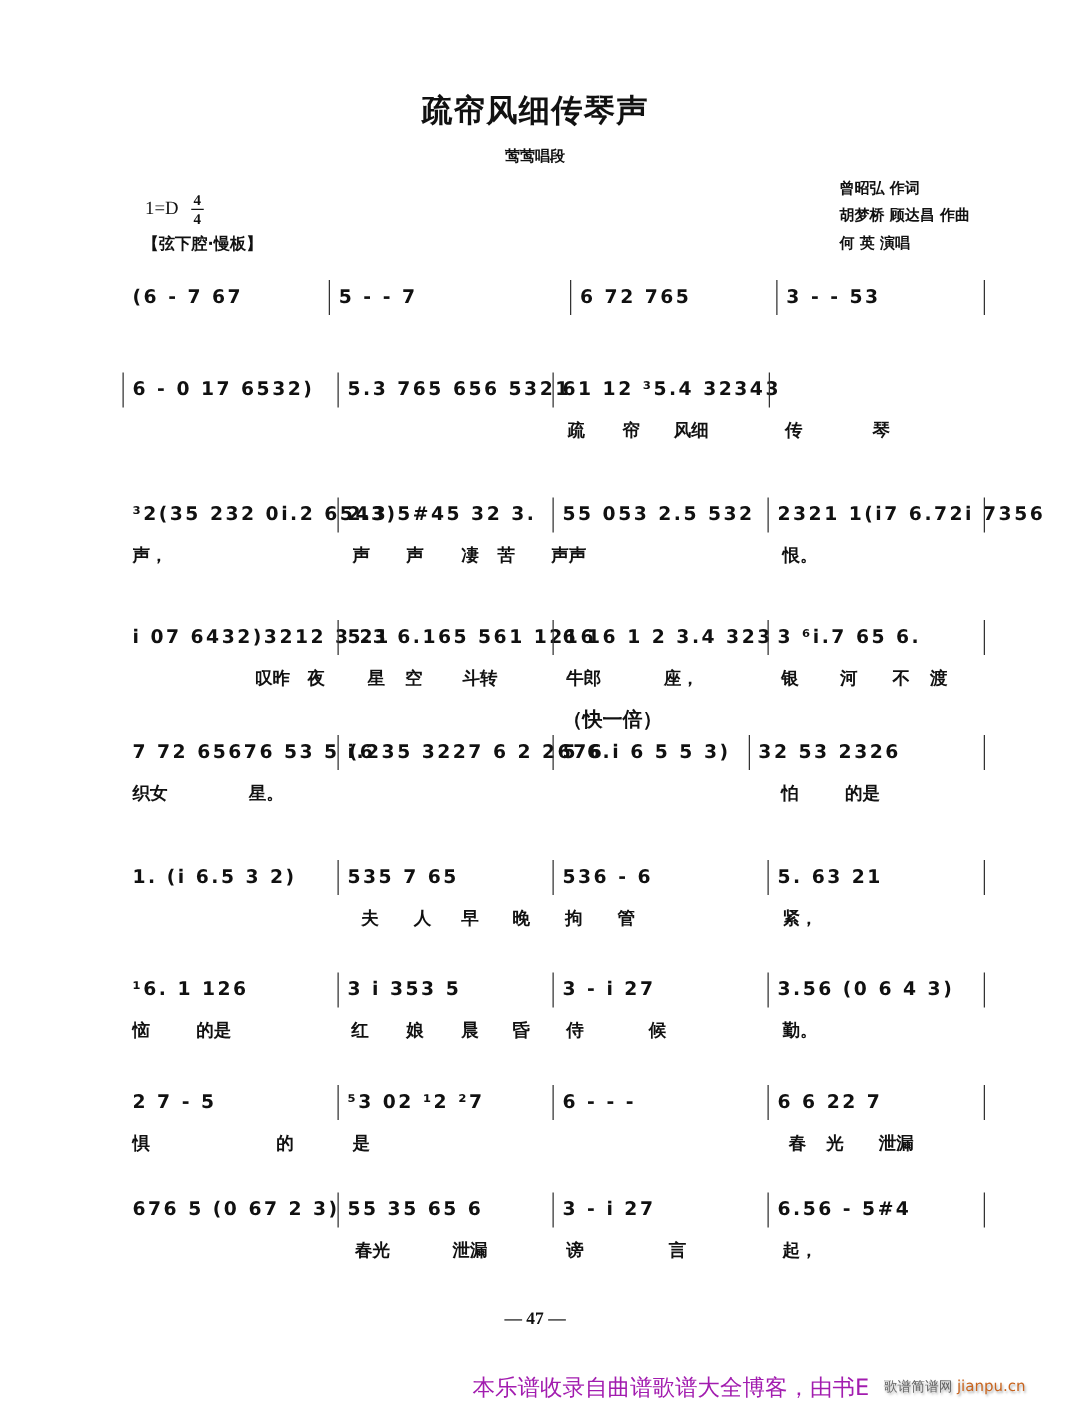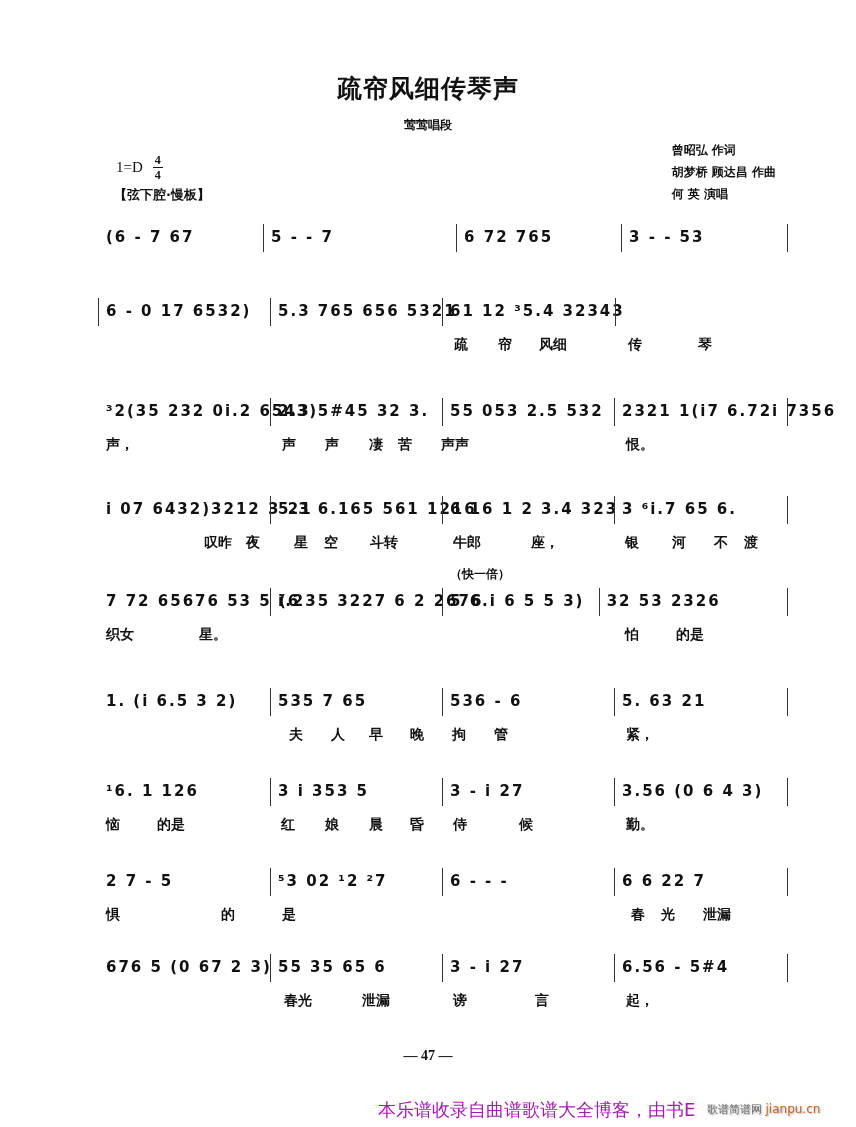--- a/index.html
+++ b/index.html
@@ -39,21 +39,21 @@
     content: ""; position: absolute; left: 0; top: 2px; height: 28px; border-left: 1.5px solid #333;
   }
   .measure.bar-right::after {
     content: ""; position: absolute; right: 0; top: 2px; height: 28px; border-left: 1.5px solid #333;
   }
   .lyrics-line {
     position: absolute; top: 40px; left: 0; width: 690px; height: 24px;
     font-family: "DejaVu Serif", serif; font-size: 14px; font-weight: bold; letter-spacing: 0;
   }
   .lyric { position: absolute; white-space: pre; }
-  .annot { position: absolute; font-size: 12px; font-family: Liberation Serif, serif; font-weight: bold; }
+  .annot { position: absolute; font-size: 16px; font-family: Liberation Serif, serif; font-weight: bold; }
   .page-no {
     position: absolute; top: 1048px; left: 0; width: 856px; text-align: center;
     font-family: "Liberation Serif", serif; font-size: 14px; font-weight: bold;
   }
   .footer-note {
     position: absolute; top: 1098px; left: 378px; font-size: 18px; color: #a21caf;
   }
   .watermark {
     position: absolute; top: 1102px; left: 707px; font-size: 11px; color: #666;
     text-shadow: 1px 1px 2px #aaa;

